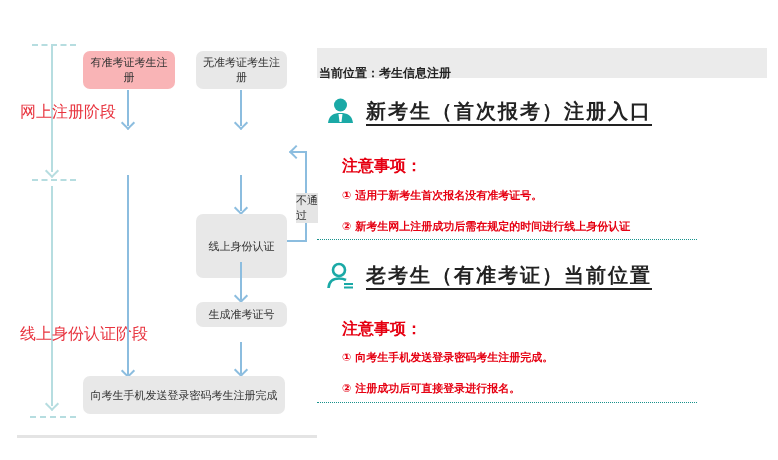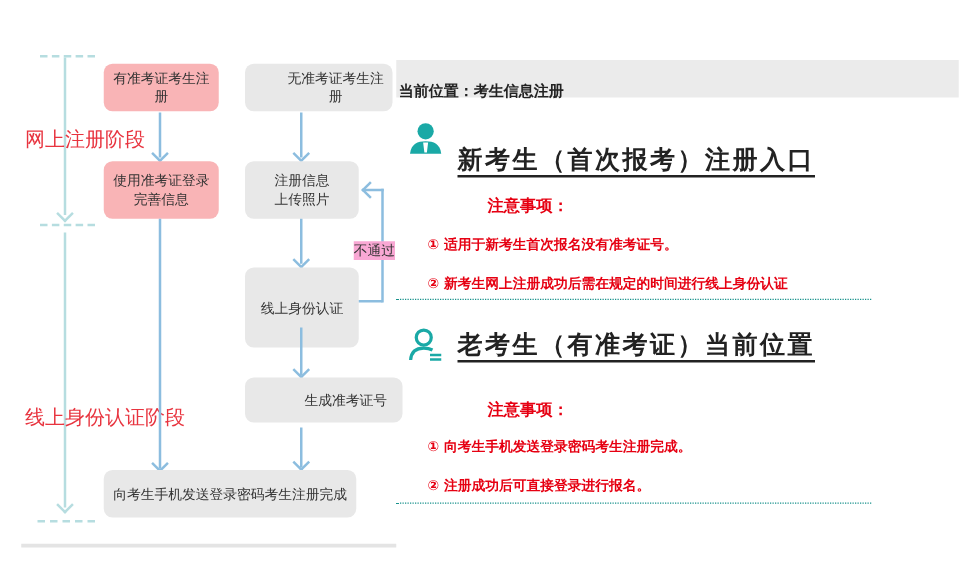--- a/index.html
+++ b/index.html
@@ -24,21 +24,21 @@
   .loop-line { position:absolute; background:#8cbddf; }
   .reject { position:absolute; font-size:11px; color:#333; }
   .bottom-rule { position:absolute; left:17px; top:435px; width:300px; height:3px; background:#e4e4e4; }
 
   
   .crumb { left:317px; top:48px; width:450px; height:30px; background:#ebebeb; }
   .crumb span { position:absolute; left:2px; top:3px; font-size:12px; font-weight:bold; color:#222;margin-top:14px; }
   .entry-title { position:absolute; left:366px; font-size:20px; font-weight:bold; color:#222; letter-spacing:2px;
                  border-bottom:2px solid #222; padding-bottom:1px; white-space:nowrap; line-height:24px; }
   .entry-icon { position:absolute; left:327px; width:27px; height:27px; }
-  .note-head { position:absolute; left:342px; font-size:13px; font-weight:bold; color:#e60012;margin-left:48px; }
+  .note-head { position:absolute; left:342px; font-size:16px; font-weight:bold; color:#e60012; }
   .note { position:absolute; left:342px; font-size:11px; font-weight:bold; color:#e60012; white-space:nowrap;text-align:right; }
   .dotline { position:absolute; left:317px; width:380px; border-top:1.5px dotted #18928c; height:0; }
 </style>
 </head>
 <body>
 
 <div class="abs flow">
 
   <div class="dash" style="left:32px;top:44px;width:44px;"></div>
   <div class="stage-axis" style="left:51px;top:46px;height:126px;"></div>
@@ -52,79 +52,67 @@
   <div class="dash" style="left:30px;top:416px;width:46px;"></div>
 
   <div class="box pink" style="left:83px;top:51px;width:92px;height:38px;">
     <div>
         <div>有准考证考生注</div>
         <div>册</div>
       </div>
   </div>
   <div class="vline" style="left:127px;top:90px;height:36px;"></div>
   <div class="arrowhead" style="left:123px;top:118px;"></div>
-  <div class="box pink" style="left:83px;top:129px;width:92px;height:46px;">
-    <div>
-        <div>使用准考证登录</div>
-        <div>完善信息</div>
-      </div>
-  </div>
   <div class="vline" style="left:127px;top:175px;height:200px;"></div>
   <div class="arrowhead" style="left:123px;top:366px;"></div>
 
-  <div class="box gray" style="left:196px;top:51px;width:91px;height:38px;padding-left:27px;">
+  <div class="box gray" style="left:196px;top:51px;width:91px;height:38px;">
     <div>
         <div>无准考证考生注</div>
         <div>册</div>
       </div>
   </div>
   <div class="vline" style="left:240px;top:90px;height:36px;"></div>
   <div class="arrowhead" style="left:236px;top:118px;"></div>
-  <div class="box gray" style="left:196px;top:129px;width:91px;height:46px;">
-    <div>
-        <div>注册信息</div>
-        <div>上传照片</div>
-      </div>
-  </div>
   <div class="vline" style="left:240px;top:175px;height:36px;"></div>
   <div class="arrowhead" style="left:236px;top:203px;"></div>
   <div class="box gray" style="left:196px;top:214px;width:91px;height:64px;">
     <span>线上身份认证</span>
   </div>
   <div class="vline" style="left:240px;top:262px;height:38px;"></div>
   <div class="arrowhead" style="left:236px;top:291px;"></div>
-  <div class="box gray" style="left:196px;top:302px;width:91px;height:36px;padding-left:35px;">
+  <div class="box gray" style="left:196px;top:302px;width:91px;height:25px;">
     <span>生成准考证号</span>
   </div>
   <div class="vline" style="left:240px;top:342px;height:32px;"></div>
   <div class="arrowhead" style="left:236px;top:365px;"></div>
 
   <div class="loop-line" style="left:287px;top:240px;width:19px;height:2px;"></div>
   <div class="loop-line" style="left:305px;top:151px;width:2px;height:91px;"></div>
   <div class="loop-line" style="left:290px;top:151px;width:17px;height:2px;"></div>
   <div class="arrowhead" style="left:291px;top:147px;transform:rotate(135deg);"></div>
-  <div class="reject" style="left:283px;top:193px;background:#f9a8d4;">不通过</div>
+  <div class="reject" style="left:296px;top:193px;background:#e5e5e5;">不通过</div>
 
   <div class="box gray" style="left:83px;top:376px;width:202px;height:38px;">
     <span>向考生手机发送登录密码考生注册完成</span>
   </div>
 
   <div class="bottom-rule"></div>
 </div>
 
 <div class="abs crumb">
   <span>当前位置：考生信息注册</span>
 </div>
 
 <svg class="entry-icon" style="top:97px;" viewBox="0 0 27 27">
   <circle cx="13.5" cy="8" r="6.5" fill="#1aa9a6"></circle>
   <path d="M1 26 C2 18 7 16 13.5 16 C20 16 25 18 26 26 Z" fill="#1aa9a6"></path>
   <path d="M11.5 17 L15.5 17 L14.5 25 L12.5 25 Z" fill="#ffffff"></path>
 </svg>
-<div class="entry-title" style="top:99px;margin-top:16px;">新考生（首次报考）注册入口</div>
+<div class="entry-title" style="top:99px;">新考生（首次报考）注册入口</div>
 <div class="note-head" style="top:156px;">注意事项：</div>
 <div class="note" style="top:188px;">① 适用于新考生首次报名没有准考证号。</div>
 <div class="note" style="top:219px;">② 新考生网上注册成功后需在规定的时间进行线上身份认证</div>
 <div class="dotline" style="top:239px;"></div>
 
 <svg class="entry-icon" style="top:262px;" viewBox="0 0 27 27">
   <circle cx="12" cy="8" r="6" fill="none" stroke="#1aa9a6" stroke-width="2.6"></circle>
   <path d="M1.5 26 C2 19 6 16.5 12 16.5 C15 16.5 17 17 19 18" fill="none" stroke="#1aa9a6" stroke-width="2.6"></path>
   <path d="M17 22 L26 22 M17 25.5 L26 25.5" stroke="#1aa9a6" stroke-width="2"></path>
 </svg>

